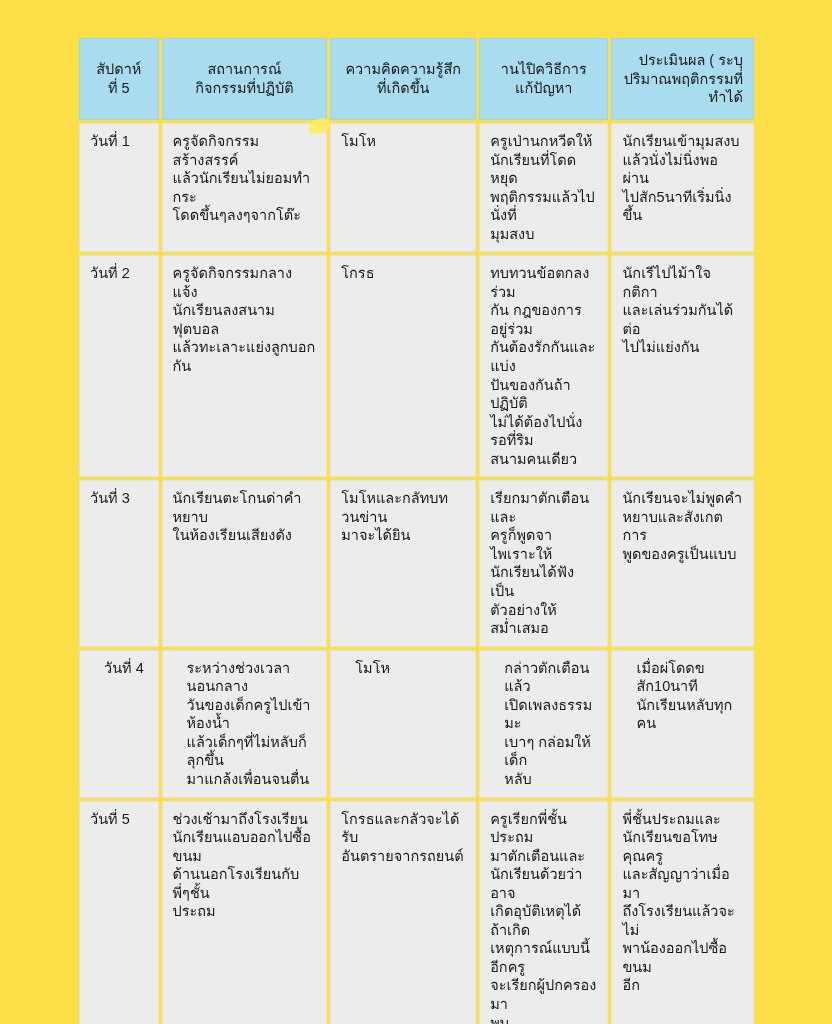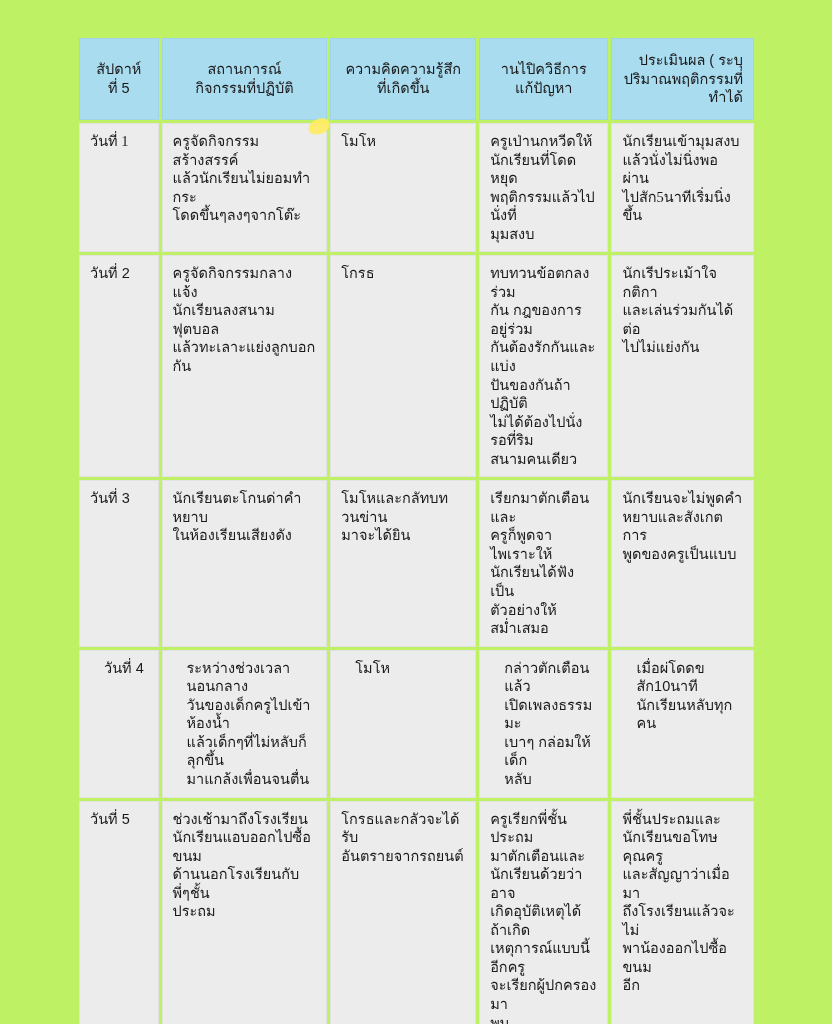--- a/index.html
+++ b/index.html
@@ -6,21 +6,21 @@
   html, body { background: #ffffff; }
   body {
     width: 832px; height: 1024px;
     font-family: "Liberation Sans", "DejaVu Sans", sans-serif;
     color: #1a1a1a;
     position: relative;
   }
   .page {
     position: absolute; left: 0; top: 0;
     width: 832px; height: 1024px;
-    background: #bef264;
+    background: #fde047;
   }
   table.eval-table {
     position: absolute;
     left: 76px; top: 35px;
     width: 681px;
     border-collapse: separate;
     border-spacing: 3px;
     table-layout: fixed;
   }
   .eval-table th, .eval-table td {
@@ -37,21 +37,21 @@
   }
   .eval-table thead th {
     background: #aadcf0;
     border-color: #9fd4ea;
     vertical-align: middle;
     text-align: center;
     font-weight: normal;
     height: 82px;
   }
   .eval-table thead th.col-eval { text-align: right; }
-  tr.row-1 td { height: 104px; font-family: Liberation Serif, serif; }
+  tr.row-1 td { height: 104px; }
   tr.row-2 td { height: 109px; }
   tr.row-3 td { height: 86px; }
   tr.row-4 td { height: 86px; padding-left: 24px; }
   tr.row-5 td { height: 140px; }
   .highlight-mark {
     position: absolute;
     left: 308px; top: 119px;
     width: 22px; height: 15px;
     background: #ffec61;
     border-radius: 55% 45% 50% 50%;
@@ -107,21 +107,21 @@
         <td>ครูจัดกิจกรรมกลางแจ้ง
 นักเรียนลงสนามฟุตบอล
 แล้วทะเลาะแย่งลูกบอกกัน</td>
         <td>โกรธ</td>
         <td>ทบทวนข้อตกลงร่วม
 กัน กฎของการอยู่ร่วม
 กันต้องรักกันและแบ่ง
 ปันของกันถ้าปฏิบัติ
 ไม่ได้ต้องไปนั่งรอที่ริม
 สนามคนเดียว</td>
-        <td>นักเรีประเม้าใจกติกา
+        <td>นักเรีไปไม้าใจกติกา
 และเล่นร่วมกันได้ต่อ
 ไปไม่แย่งกัน</td>
       </tr>
       <tr class="row-3">
         <td>วันที่ 3</td>
         <td>นักเรียนตะโกนด่าคำหยาบ
 ในห้องเรียนเสียงดัง</td>
         <td>โมโหและกลัทบทวนข่าน
 มาจะได้ยิน</td>
         <td>เรียกมาตักเตือนและ

